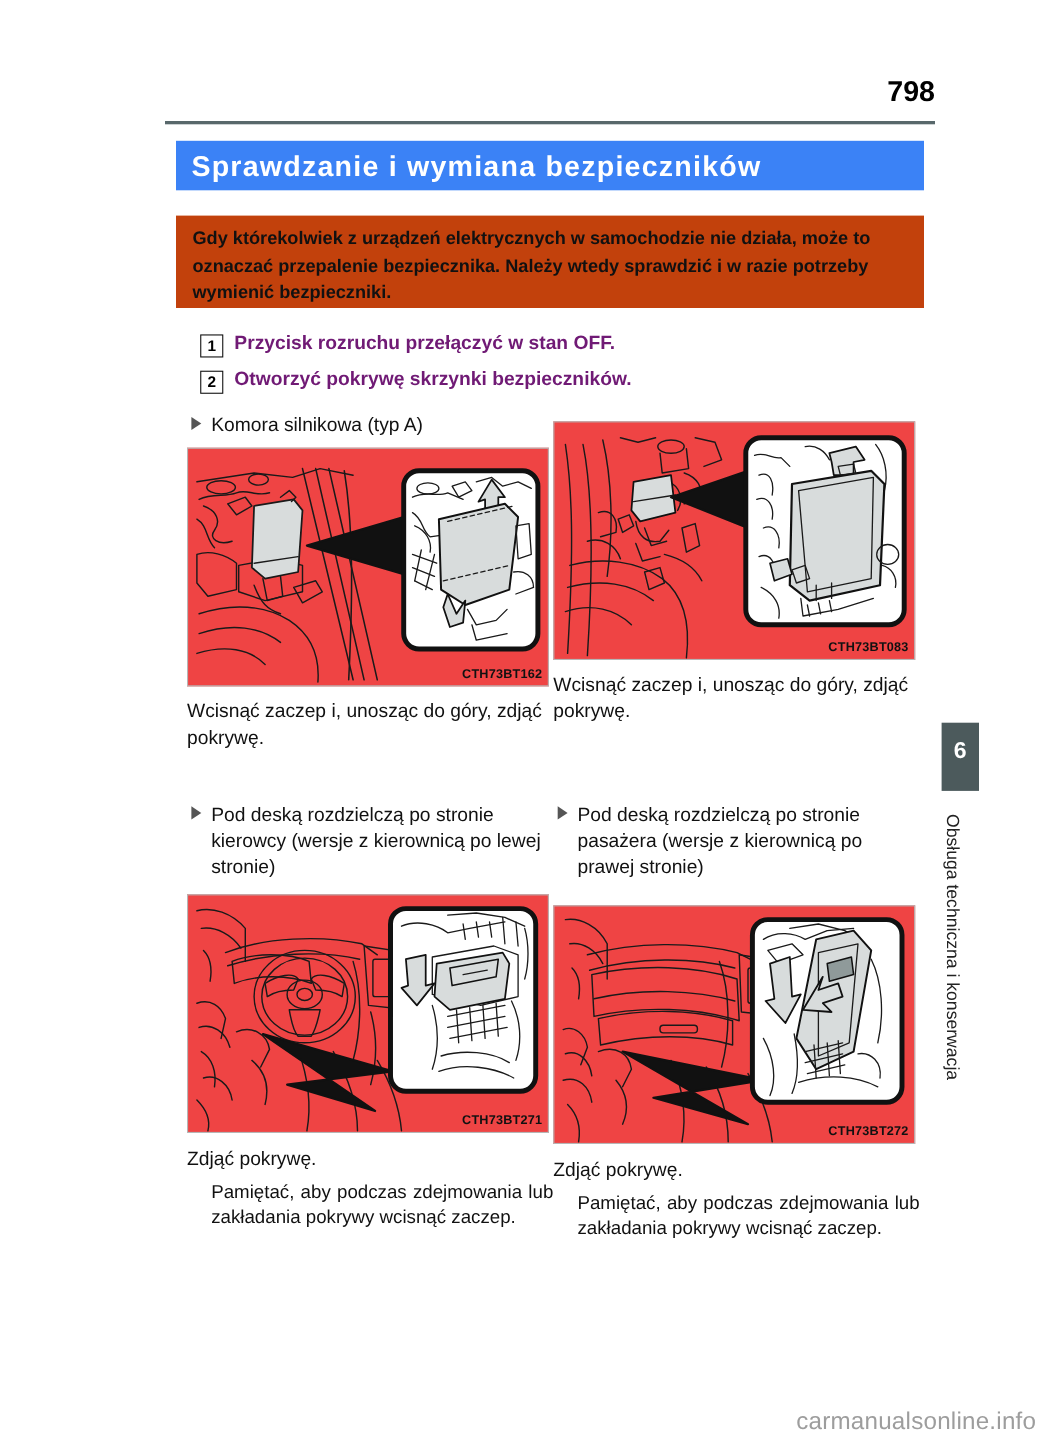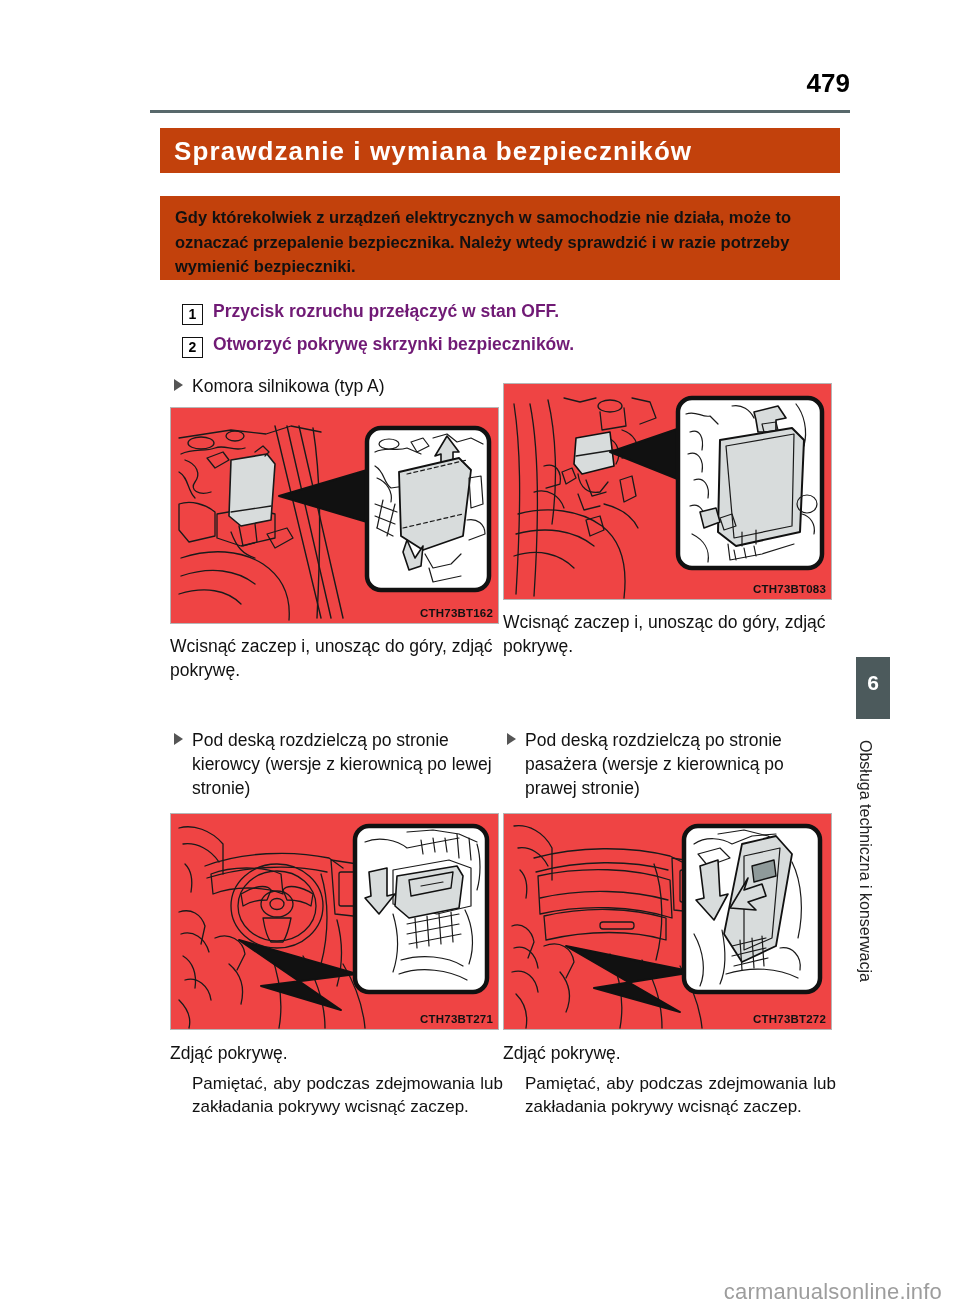--- a/index.html
+++ b/index.html
@@ -22,21 +22,21 @@
     position:absolute; right:0; top:-6px; font-size:26px; font-weight:bold; color:#000;
   }
   .header-rule{
     position:absolute; left:150px; top:110px; width:700px; height:3px;
     background:#58686b;
   }
 
   
   .title-bar{
     position:absolute; left:160px; top:128px; width:680px; height:45px;
-    background:#c2410c;
+    background:#3b82f6;
   }
   .title-bar span{
     position:absolute; left:14px; top:8px;
     color:#ffffff; font-size:26px; font-weight:bold; letter-spacing:1.1px;
   }
 
   
   .notice{
     position:absolute; left:160px; top:196px; width:680px; height:84px;
     background:#c2410c;
@@ -111,21 +111,21 @@
     position:absolute; right:18px; bottom:8px;
     font-size:22px; color:#9d9d9d; letter-spacing:.2px;
   }
 </style>
 </head>
 <body>
 
 <div class="page">
 
   <div class="header">
-    <div class="header-page">479</div>
+    <div class="header-page">798</div>
   </div>
   <div class="header-rule"></div>
 
   <div class="title-bar">
     <span>Sprawdzanie i wymiana bezpieczników</span>
   </div>
 
   <div class="notice">
     <p>Gdy którekolwiek z urządzeń elektrycznych w samochodzie nie działa, może to oznaczać przepalenie bezpiecznika. Należy wtedy sprawdzić i w razie potrzeby wymienić bezpieczniki.</p>
   </div>
@@ -344,21 +344,21 @@
     </div>
     <p class="cap" style="margin-top:11px;">Zdjąć pokrywę.</p>
     <p class="sub" style="margin-top:7px;">Pamiętać, aby podczas zdejmowania lub zakładania pokrywy wcisnąć zaczep.</p>
   </div>
 
   <div class="col right" style="top:728px;">
     <p class="bullet-head">
       <span class="tri"></span>
       <span>Pod deską rozdzielczą po stronie pasażera (wersje z kierownicą po prawej stronie)</span>
     </p>
-    <div class="figure" style="margin-top:13px;text-align:right;">
+    <div class="figure" style="margin-top:23px;text-align:right;">
       <svg width="327" height="215" viewBox="0 0 327 215">
         <g fill="none" stroke="#1a1a1a" stroke-width="1.3" stroke-linejoin="round" stroke-linecap="round">
 
           <path d="M10,12 C24,10 40,18 48,34 L48,66"></path>
           <path d="M14,34 C26,32 38,40 44,52"></path>
           <path d="M16,56 C22,62 24,72 22,84"></path>
 
           <path d="M30,44 C74,32 126,32 166,42 L182,50"></path>
           <path d="M32,58 C76,46 126,46 164,56"></path>
 

